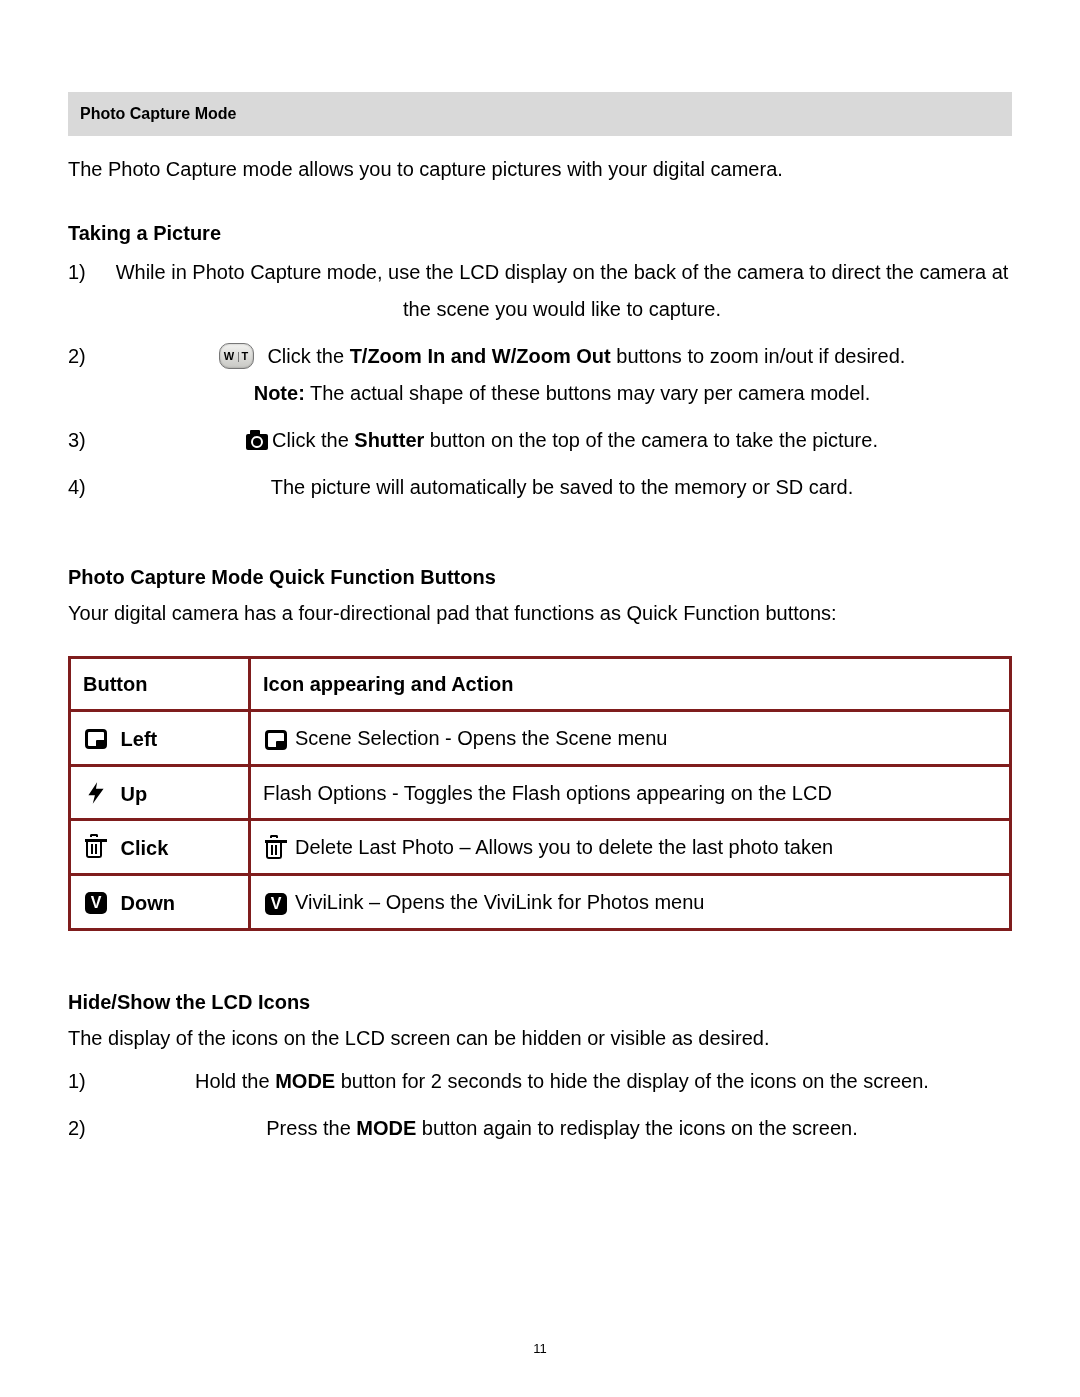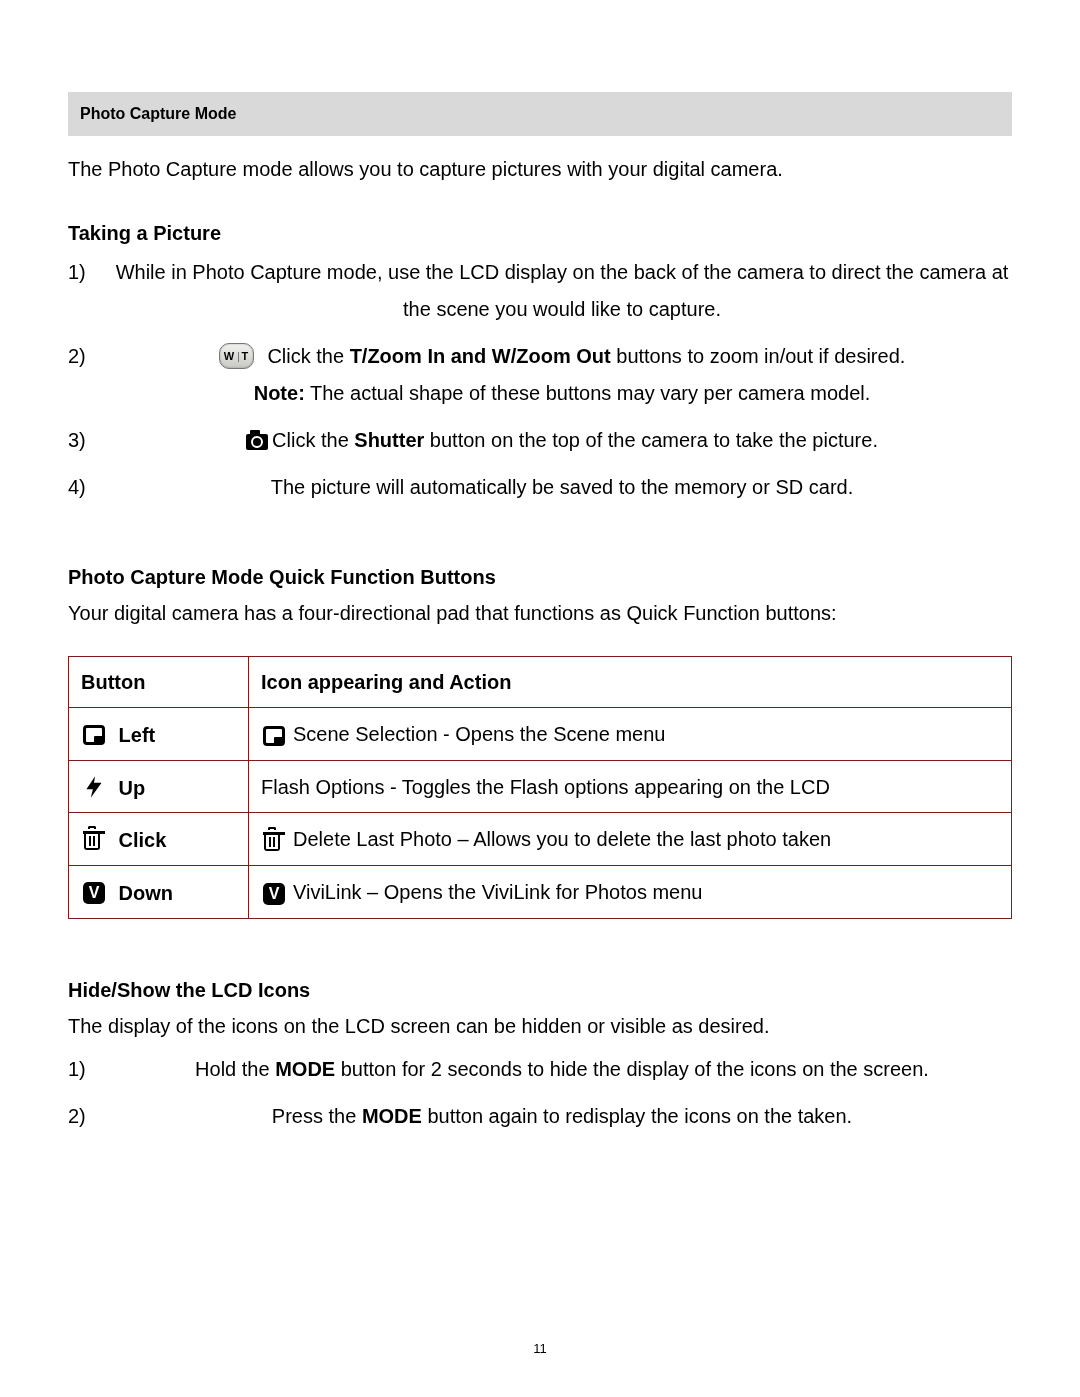--- a/index.html
+++ b/index.html
@@ -89,21 +89,21 @@
   .section-gap { height: 46px; }
 
   
   table.qf {
     border-collapse: collapse;
     width: 100%;
     margin-top: 28px;
     margin-bottom: 10px;
   }
   table.qf th, table.qf td {
-    border: 1px solid #7f1d1d;
+    border: 3px solid #7f1d1d;
     padding: 10px 12px;
     text-align: left;
     vertical-align: middle;
     font-size: 20px;
   }
   table.qf th { font-weight: bold; }
   .btn-col { width: 180px; }
   .icon-box {
     display:inline-flex;
     align-items:center;
@@ -271,18 +271,18 @@
   <div class="numlist">
     <div class="num">1)</div>
     <div class="body">
       <span>Hold the </span><span class="bold">MODE</span><span> button for 2 seconds to hide the display of the icons on the screen.</span>
     </div>
   </div>
 
   <div class="numlist">
     <div class="num">2)</div>
     <div class="body">
-      <span>Press the </span><span class="bold">MODE</span><span> button again to redisplay the icons on the taken.</span>
+      <span>Press the </span><span class="bold">MODE</span><span> button again to redisplay the icons on the screen.</span>
     </div>
   </div>
 
   <div class="page-num">11</div>
 </div>
 
 </body></html>

